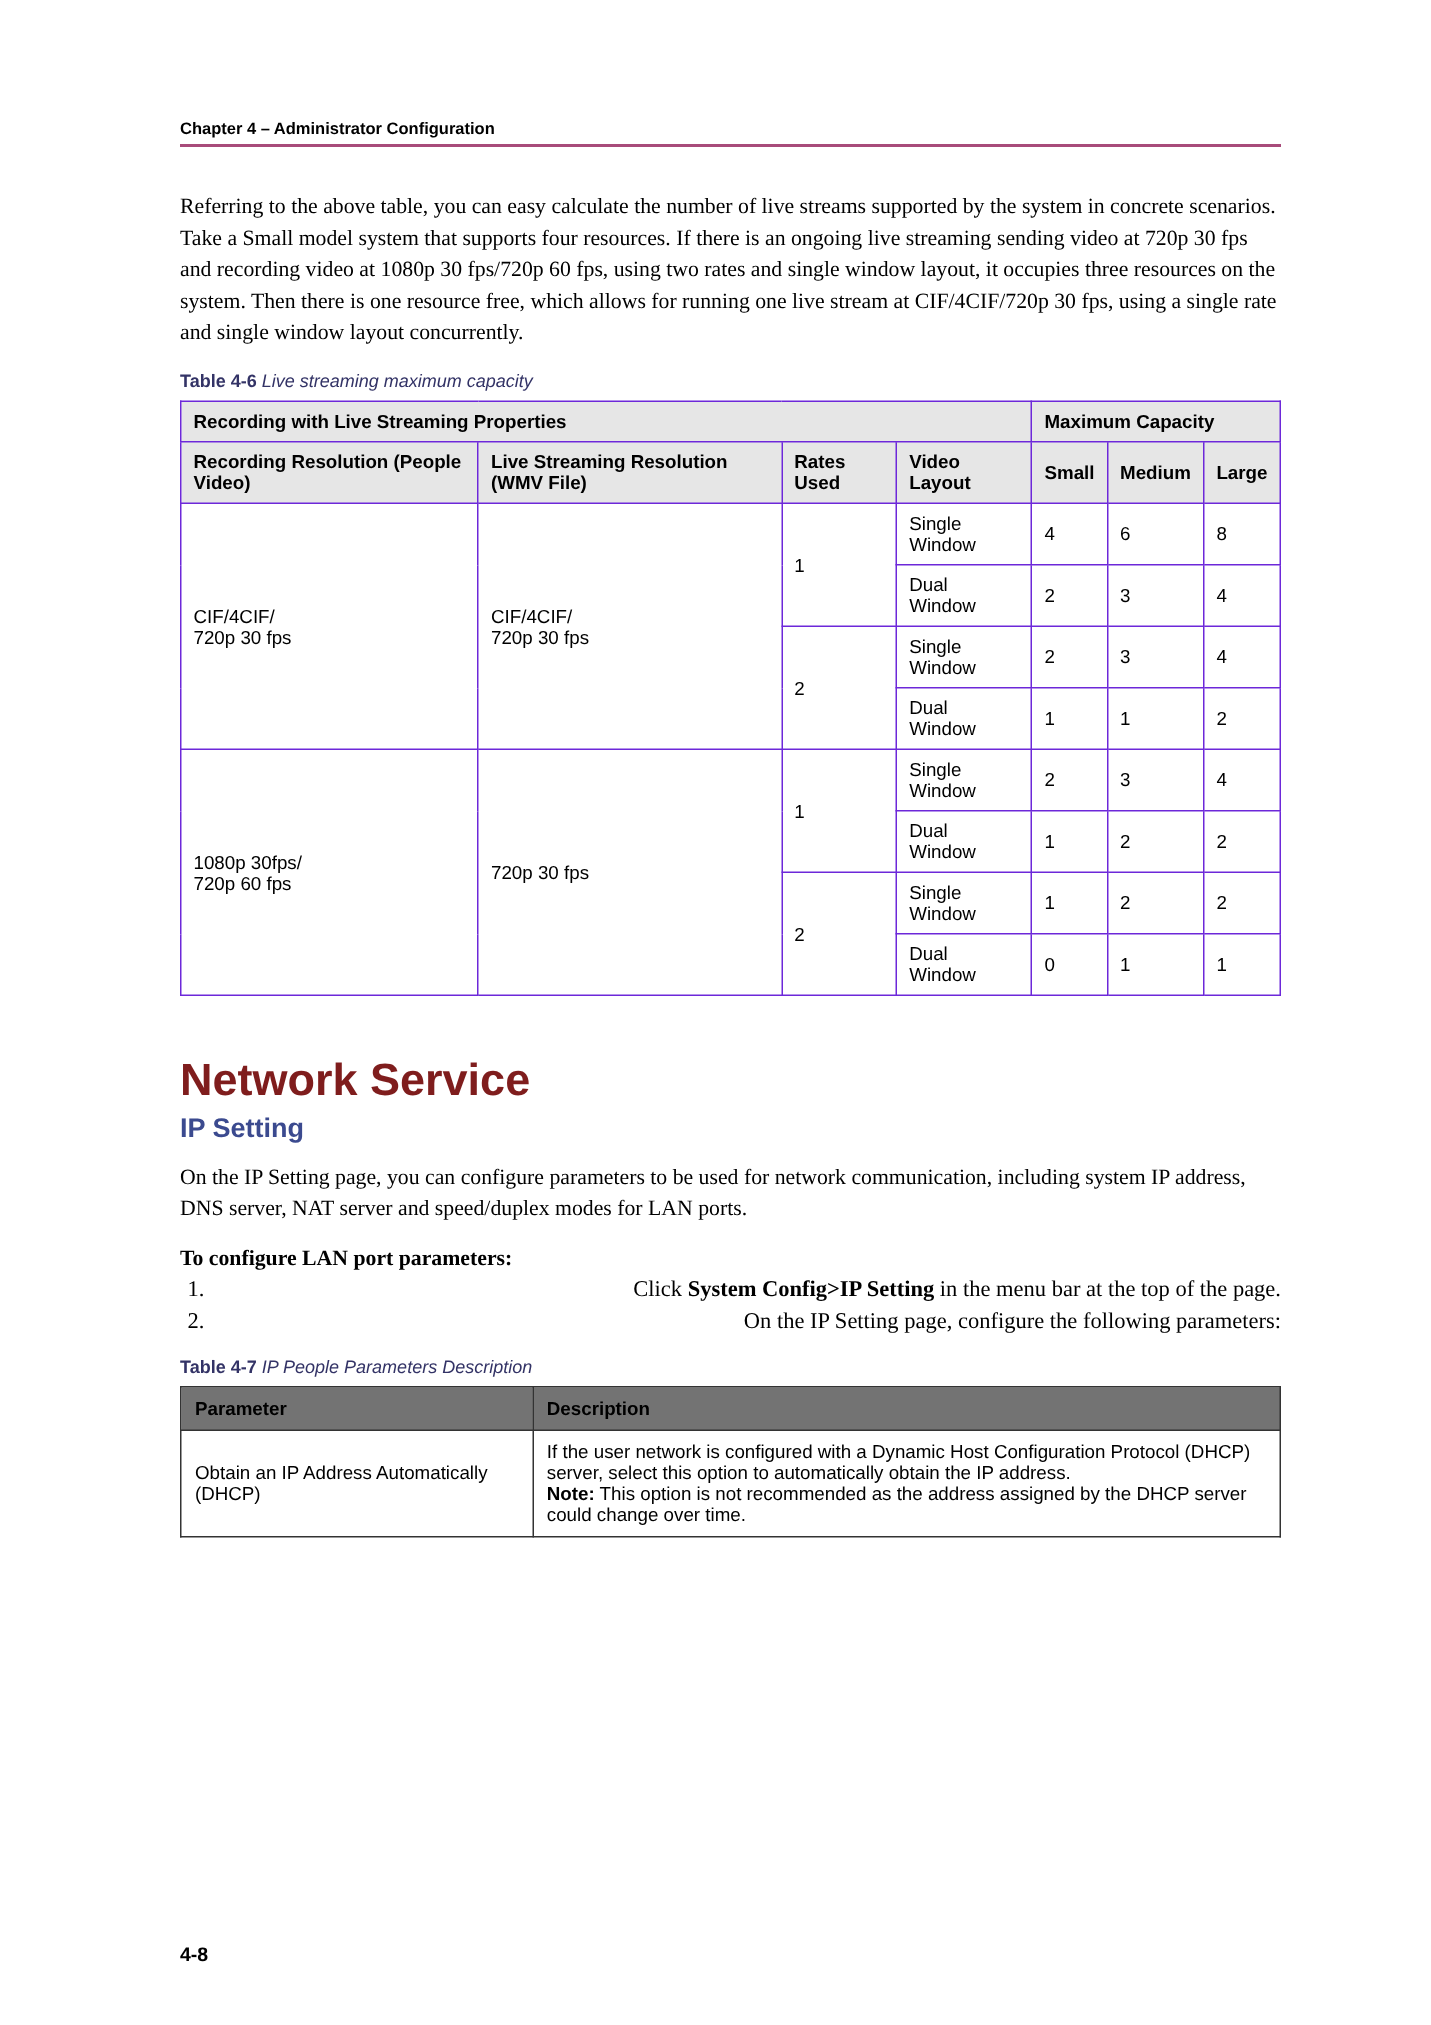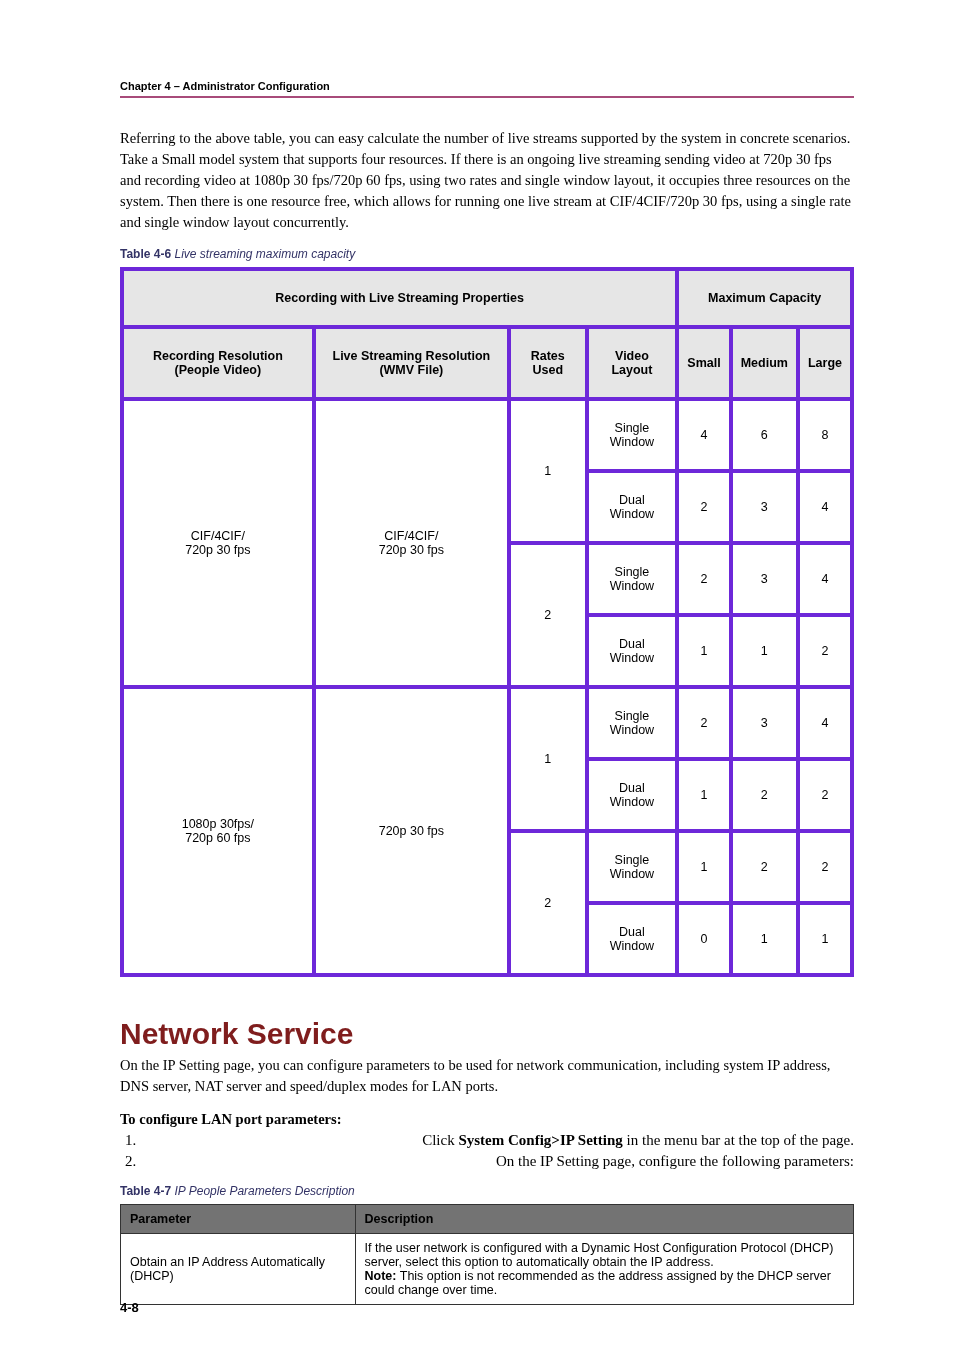--- a/index.html
+++ b/index.html
@@ -40,23 +40,23 @@
     margin: 14px 0 6px 0;
   }
   .table-caption .strong { font-weight: bold; color: #333366; }
   .table-caption .em { font-style: italic; color: #333366; }
   table.data {
     border-collapse: collapse;
     width: 100%;
     font-size: 12.5px;
   }
   table.data th, table.data td {
-    border: 4px solid #6d28d9;
-    padding: 20px 8px;
-    text-align: center;
+    border: 1px solid #6d28d9;
+    padding: 6px 8px;
+    text-align: left;
     vertical-align: middle;
   }
   table.data th {
     background: #e6e6e6;
     font-weight: bold;
   }
   h1.section {
     font-family: "Arial Black", Arial, sans-serif;
     font-weight: 900;
     font-size: 30px;
@@ -194,20 +194,21 @@
       <tr>
         <td>Dual Window</td>
         <td>0</td>
         <td>1</td>
         <td>1</td>
       </tr>
     </tbody>
   </table>
 
   <h1 class="section">Network Service</h1>
+  <h2 class="subsection">IP Setting</h2>
 
   <div class="body-indent">
     <p class="para">On the IP Setting page, you can configure parameters to be used for network communication, including system IP address, DNS server, NAT server and speed/duplex modes for LAN ports.</p>
 
     <div class="steps-header">To configure LAN port parameters:</div>
     <ol class="steps">
       <li>
         <span>Click </span><b>System Config&gt;IP Setting</b><span> in the menu bar at the top of the page.</span>
       </li>
       <li>On the IP Setting page, configure the following parameters:</li>

